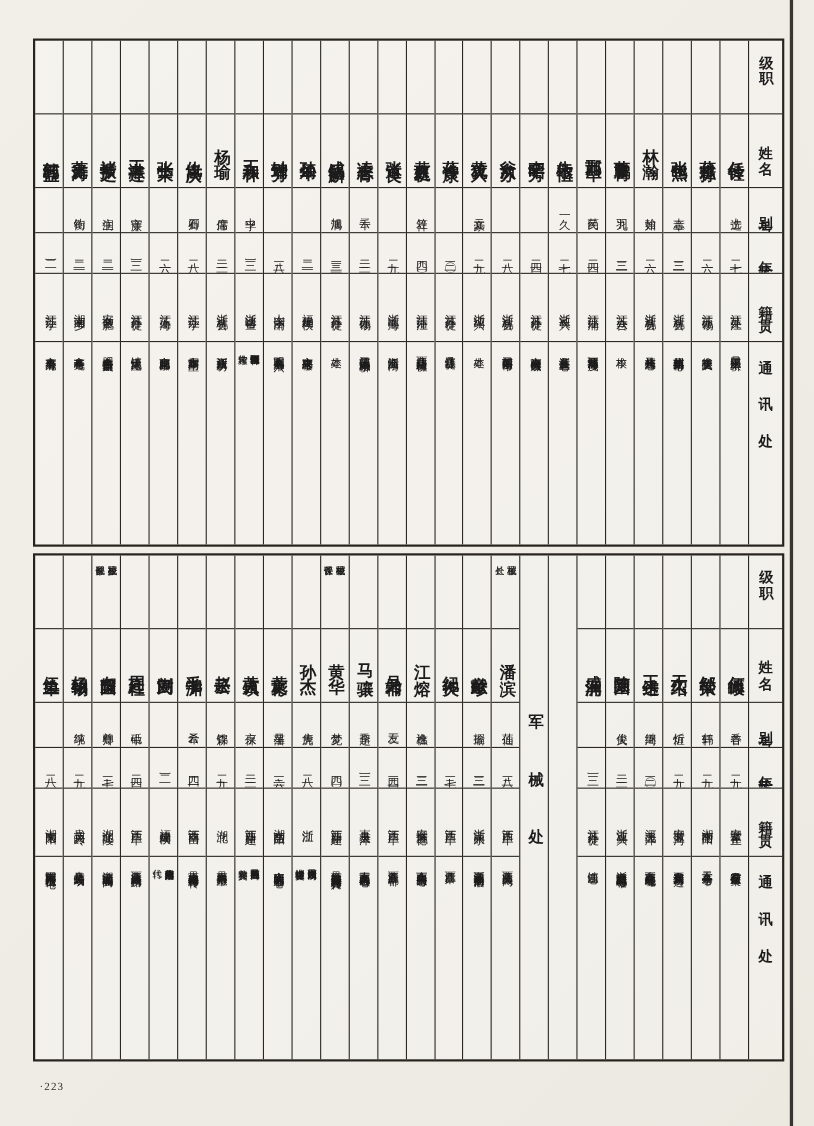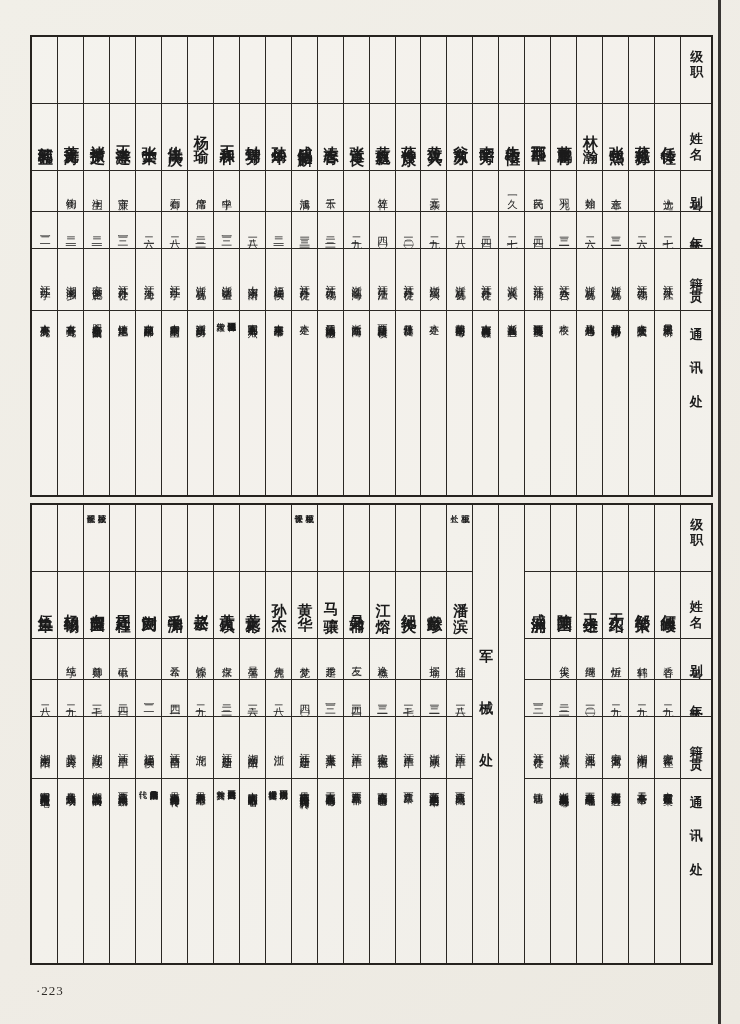--- a/index.html
+++ b/index.html
@@ -46,21 +46,21 @@
   .hr0 .vtext { letter-spacing:15px; }
   .hr1 .vtext { letter-spacing:15px; }
   .hr2 .vtext { letter-spacing:5px; }
   .hr3 .vtext { letter-spacing:3px; }
   .hr4 .vtext { letter-spacing:12px; }
   .hr5 .vtext { letter-spacing:34px; font-size:13px; }
   .section-col .cell, .spacer-col .cell { height:100%; }
   .section-label { writing-mode:vertical-rl; text-orientation:upright;
     font-size:14px; font-weight:700; letter-spacing:52px;
     transform:translateY(-18px); }
-  .page-number { position:absolute; left:36px; top:983px; font-size:13px;
+  .page-number { position:absolute; left:36px; top:983px; font-size:10px;
     color:#2e2b27; letter-spacing:1px; }
 </style>
 </head>
 <body>
 
 <div class="page">
   <div class="scan-edge"></div>
   <div class="roster upper">
       <div class="col header-col">
         <div class="cell hcell hr0 c-rank">

